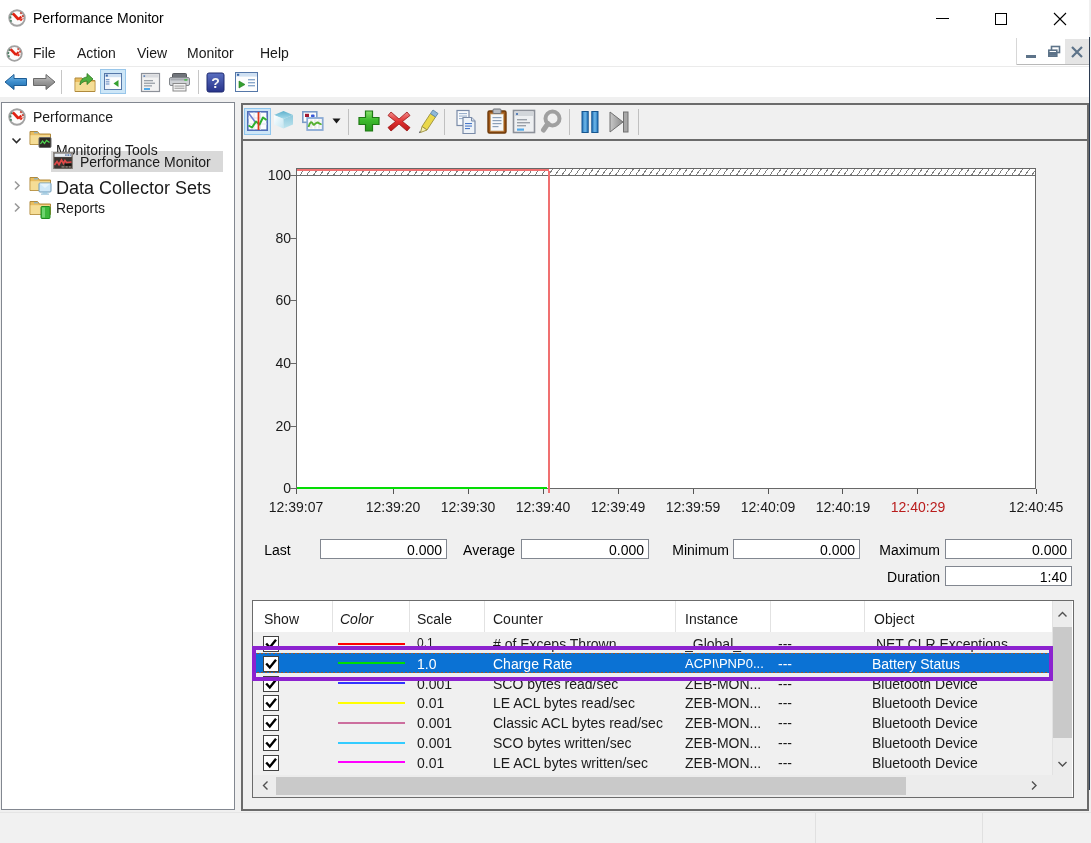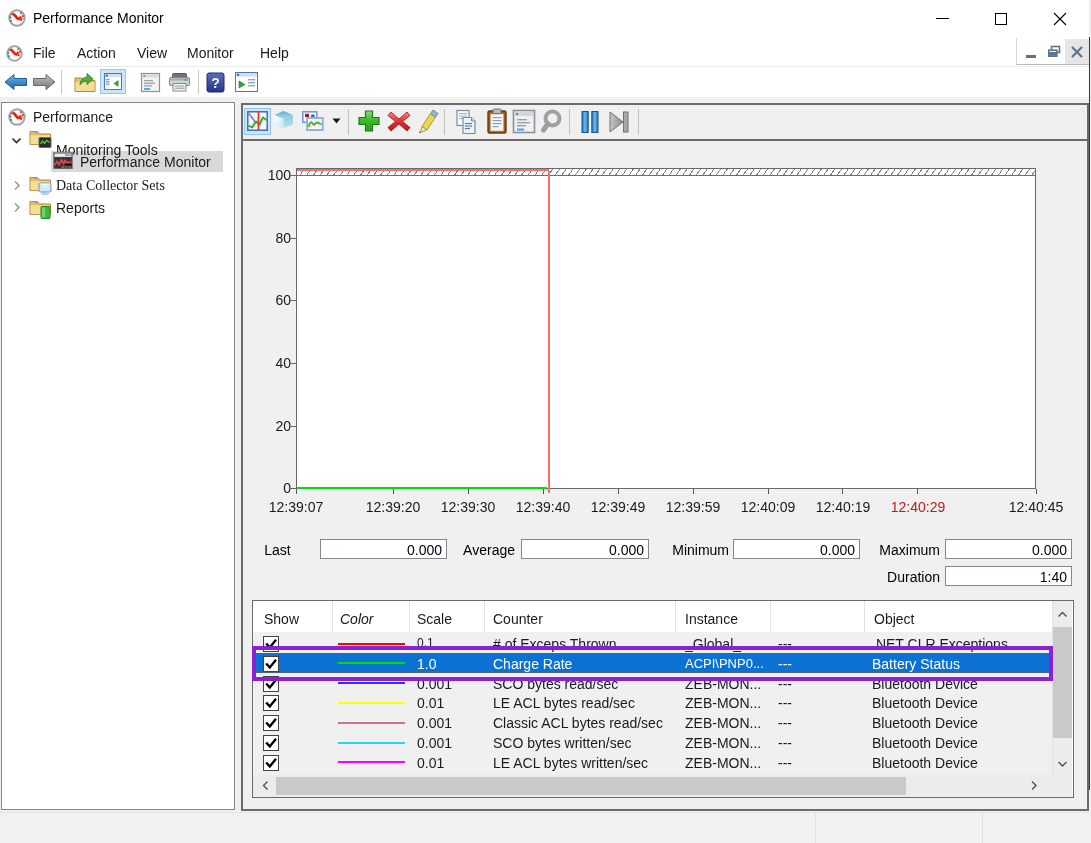--- a/index.html
+++ b/index.html
@@ -143,21 +143,21 @@
 <circle cx="8" cy="8" r="6.9" fill="#fcfcfc" stroke="#a2a2a2" stroke-width="1.7"></circle>
 <path d="M3.1,11.3 A5.5,5.5 0 0 1 4.1,4.0" stroke="#4f8268" stroke-width="1.6" fill="none" stroke-dasharray="1.8 1.2"></path>
 <path d="M10.8,3.2 A5.5,5.5 0 0 1 13.4,8.7" stroke="#c54a3c" stroke-width="1.6" fill="none" stroke-dasharray="1.8 1.2"></path>
 <path d="M4.3,3.9 L9.4,9.3" stroke="#e02212" stroke-width="2.5"></path>
 <path d="M9.1,9.6 L11.8,6.6" stroke="#e02212" stroke-width="2.0"></path>
 <path d="M10.9,10.2 L12.6,8.9" stroke="#e02212" stroke-width="1.6"></path>
 </svg></div>
 <div class="abs nw" style="left:33px;top:109px;font-size:14px;color:#1a1a1a;">Performance</div>
 <div class="abs nw" style="left:56px;top:132px;font-size:14px;color:#1a1a1a;margin-top:10px;">Monitoring Tools</div>
 <div class="abs nw" style="left:80px;top:154px;font-size:14px;color:#1a1a1a;">Performance Monitor</div>
-<div class="abs nw" style="left:56px;top:178px;font-size:14px;color:#1a1a1a;font-family:Liberation Serif, serif;">Data Collector Sets</div>
+<div class="abs nw" style="left:56px;top:178px;font-size:18px;color:#1a1a1a;">Data Collector Sets</div>
 <div class="abs nw" style="left:56px;top:200px;font-size:14px;color:#1a1a1a;">Reports</div>
 <div class="abs" id="tree-icons" style="left:0;top:0;">
 <svg class="abs" style="left:11px;top:136px;" width="11" height="9">
         <path d="M1.5,2.5 L5.5,6.5 L9.5,2.5" stroke="#2b2b2b" stroke-width="1.6" fill="none"></path>
       </svg>
 <svg class="abs" style="left:13px;top:180px;" width="9" height="11">
         <path d="M2,1.5 L6,5.5 L2,9.5" stroke="#9a9a9a" stroke-width="1.6" fill="none"></path>
       </svg>
 <svg class="abs" style="left:13px;top:202px;" width="9" height="11">
         <path d="M2,1.5 L6,5.5 L2,9.5" stroke="#9a9a9a" stroke-width="1.6" fill="none"></path>

